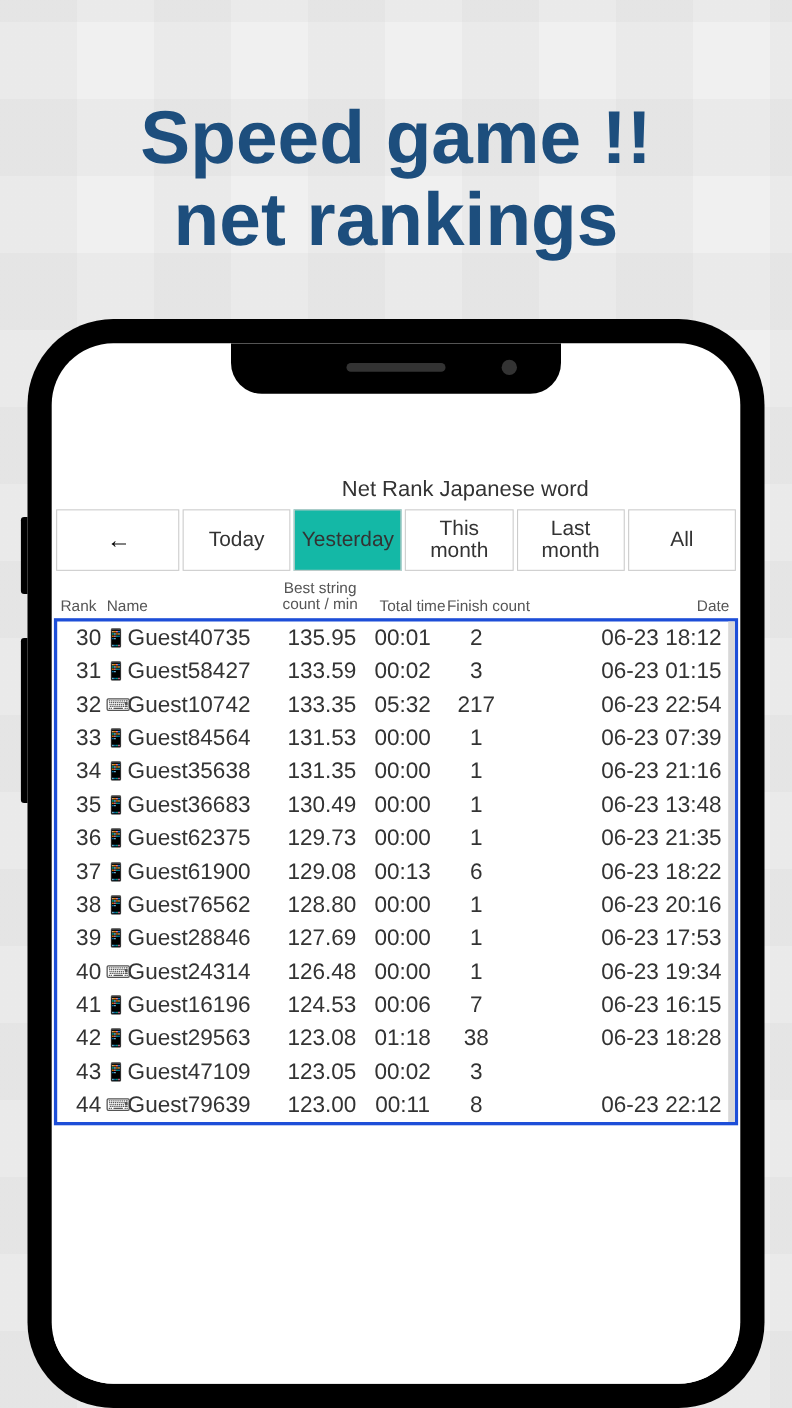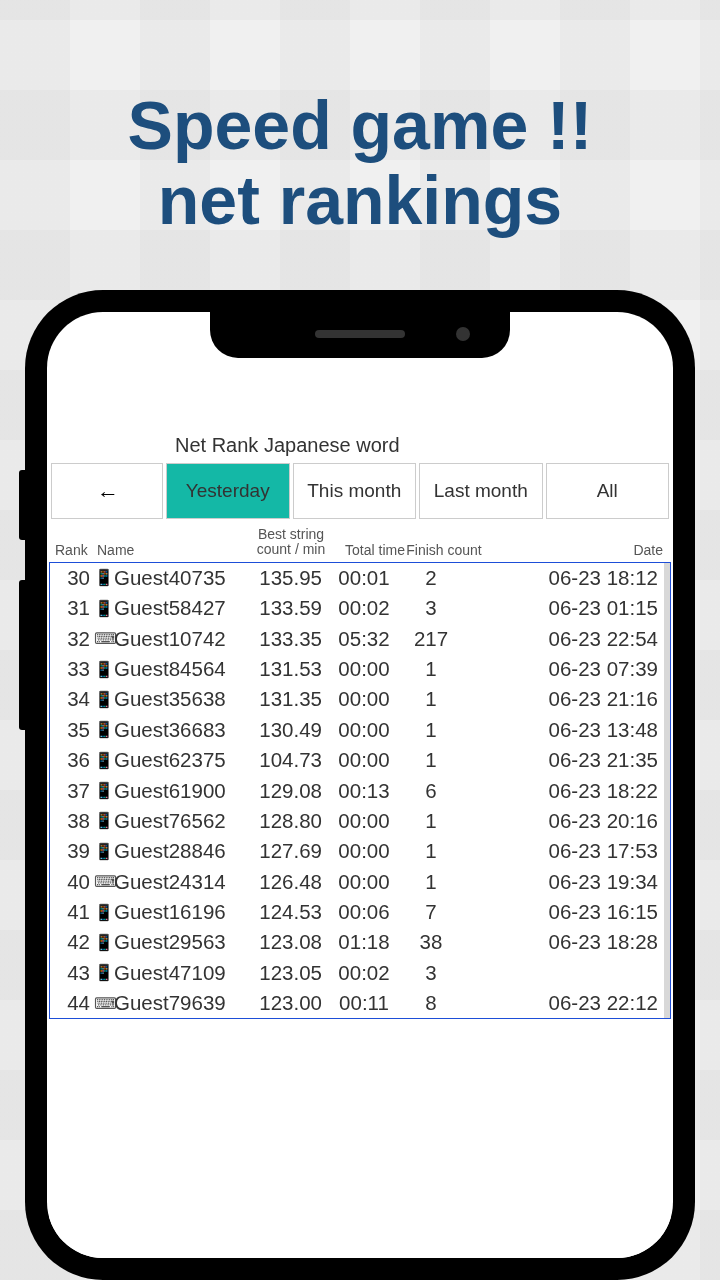--- a/index.html
+++ b/index.html
@@ -94,20 +94,21 @@
     top: 120px;
     left: 2px;
     right: 2px;
     bottom: 0;
     background: #fff;
   }
   .title-row {
     font-size: 20px;
     color: #333;
     padding: 2px 0 6px 126px;
+    text-align: center;
   }
   .tabs {
     display: flex;
     gap: 3px;
     padding: 0 2px 6px 2px;
   }
   .back-btn {
     width: 112px;
     height: 56px;
     border: 1px solid #ccc;
@@ -142,21 +143,21 @@
     color: #555;
     padding: 2px 6px 4px 6px;
     align-items: flex-end;
   }
   .h-rank { width: 42px; }
   .h-name { width: 148px; }
   .h-best { width: 92px; text-align: center; line-height: 1.1; }
   .h-total { width: 68px; text-align: right; padding-left: 4px;}
   .h-finish { width: 78px; text-align: center; }
   .h-date { flex: 1; text-align: right; padding-right: 2px;}
-  .rows { border: 1px solid #1d4ed8; background: #fff; position: relative; }
+  .rows { border: 3px solid #1d4ed8; background: #fff; position: relative; }
   .rows::after{
     content:"";
     position:absolute;
     right:0; top:0; bottom:0; width:6px;
     background:#d8d8d8;
   }
   .row {
     display: flex;
     align-items: center;
     font-size: 20.5px;
@@ -189,20 +190,21 @@
   <div class="screen">
     <div class="notch"></div>
     <div class="content">
 
       <div class="title-row">Net Rank Japanese word</div>
 
       <div class="tabs">
         <div class="back-btn">
           <span>←</span>
         </div>
+        <div class="tab">Today</div>
         <div class="tab active">Yesterday</div>
         <div class="tab">This month</div>
         <div class="tab">Last month</div>
         <div class="tab">All</div>
       </div>
 
       <div class="headers">
         <div class="h-rank">Rank</div>
         <div class="h-name">Name</div>
         <div class="h-best">Best string count / min</div>
@@ -263,21 +265,21 @@
             <div class="c-name">Guest36683</div>
             <div class="c-best">130.49</div>
             <div class="c-total">00:00</div>
             <div class="c-finish">1</div>
             <div class="c-date">06-23 13:48</div>
           </div>
           <div class="row">
             <div class="c-rank">36</div>
             <div class="c-icon mobile">📱</div>
             <div class="c-name">Guest62375</div>
-            <div class="c-best">104.73</div>
+            <div class="c-best">129.73</div>
             <div class="c-total">00:00</div>
             <div class="c-finish">1</div>
             <div class="c-date">06-23 21:35</div>
           </div>
           <div class="row">
             <div class="c-rank">37</div>
             <div class="c-icon mobile">📱</div>
             <div class="c-name">Guest61900</div>
             <div class="c-best">129.08</div>
             <div class="c-total">00:13</div>

